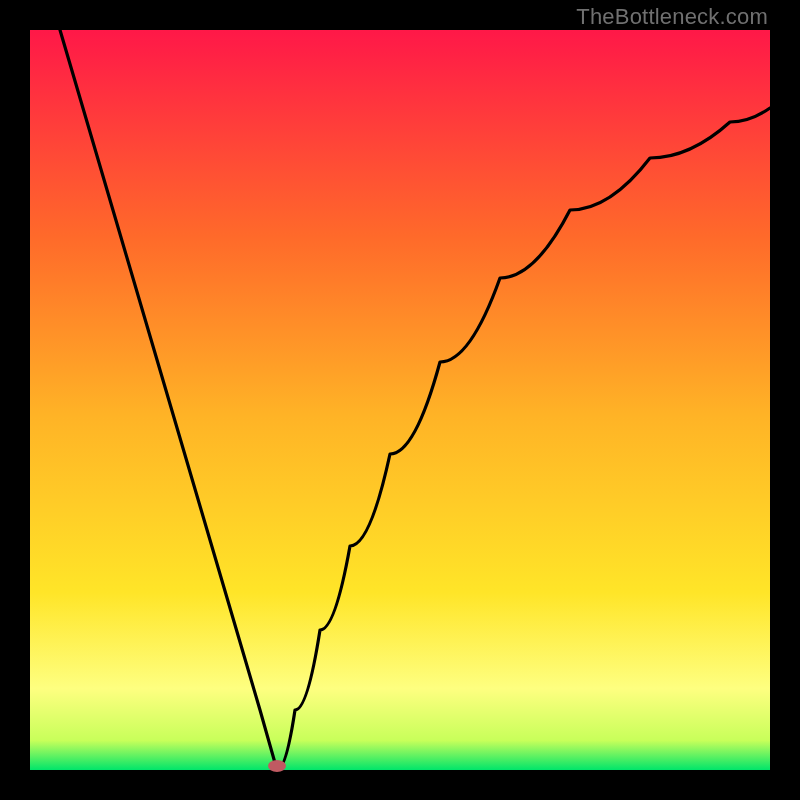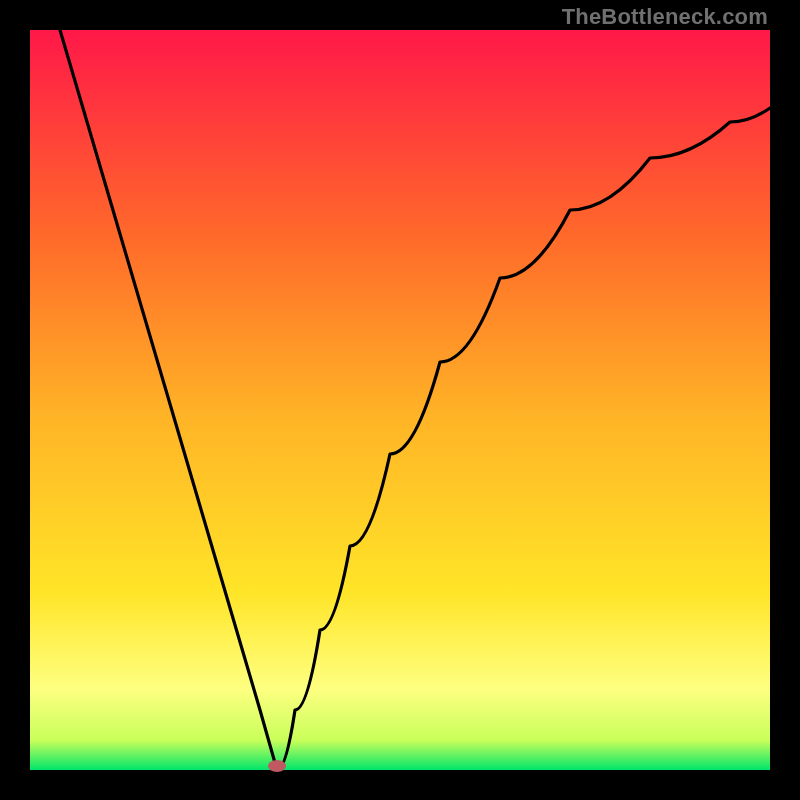--- a/index.html
+++ b/index.html
@@ -24,21 +24,21 @@
     width: 740px;
     height: 740px;
     
   }
   .watermark {
     position: absolute;
     top: 4px;
     right: 32px;
     color: #707070;
     font-size: 22px;
-    font-weight: 700;
+    font-weight: 400;
     letter-spacing: 0.2px;
     z-index: 5;
   }
   svg.curve {
     position: absolute;
     left: 0;
     top: 0;
     width: 740px;
     height: 740px;
     overflow: visible;

